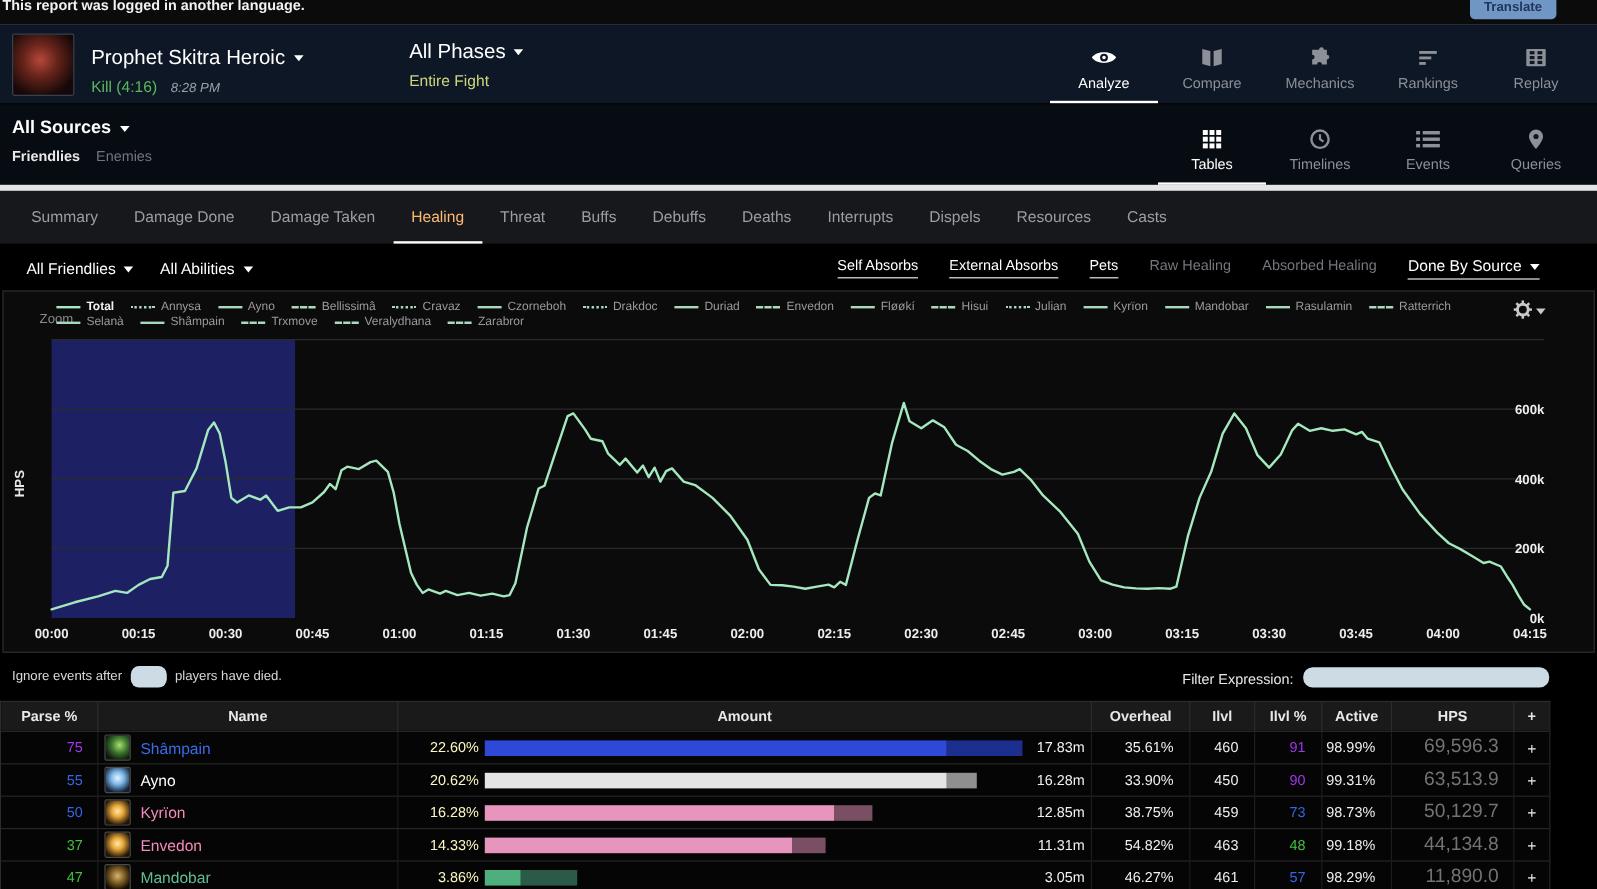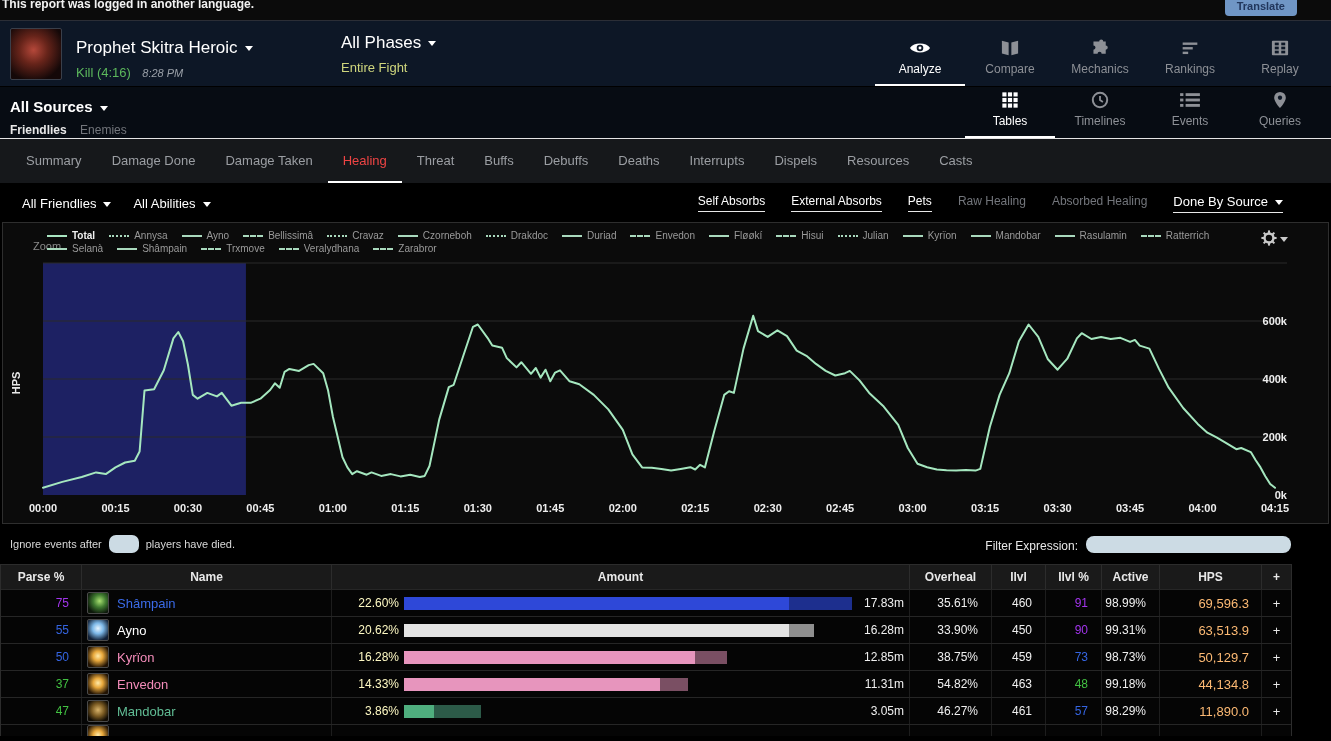--- a/index.html
+++ b/index.html
@@ -28,31 +28,31 @@
   .phase-sub { margin-top:7px; color:#cfd67d; font-size:13px; }
   .main-nav, .view-nav { position:absolute; right:6px; bottom:0; display:flex; }
   .nav-item { width:90px; height:56px; display:flex; flex-direction:column; align-items:center; justify-content:flex-end;
     padding-bottom:8px; color:#8d9096; cursor:pointer; border-bottom:2px solid transparent; }
   .nav-item.active { color:#fff; border-bottom:2px solid #fff; }
   .nav-icon { height:20px; display:flex; align-items:center; }
   .nav-icon svg { height:18px; width:22px; }
   .nav-label { margin-top:4px; font-size:12px; }
 
   
-  .source-bar { position:relative; height:52px; background:#070c13; border-bottom:1px solid #e5e5e5; }
+  .source-bar { position:relative; height:72px; background:#070c13; border-bottom:5px solid #e5e5e5; }
   .all-sources { position:absolute; left:10px; top:11px; font-size:15px; color:#fff; font-weight:bold; cursor:pointer; }
   .friend-row { position:absolute; left:10px; top:36px; font-size:12px; }
   .friendlies { color:#e8e8e8; font-weight:bold; cursor:pointer; }
   .enemies { color:#73767c; margin-left:10px; cursor:pointer; }
   .view-nav .nav-item { height:58px; }
 
   
   .tab-bar { height:45px; background:#16181b; border-bottom:1px solid #000; display:flex; align-items:stretch; padding-left:11px; }
   .tab { display:flex; align-items:center; padding:0 15px; color:#9b9ea3; font-size:13px; cursor:pointer; border-bottom:2px solid transparent; }
-  .tab.active { color:#ef4444; border-bottom:2px solid #fff; }
+  .tab.active { color:#fdba74; border-bottom:2px solid #fff; }
 
   
   .filter-bar { height:38px; background:#000; display:flex; align-items:center; }
   .fdrop { color:#fff; font-size:13px; margin-left:22px; cursor:pointer; }
   .toggles { margin-left:auto; display:flex; align-items:center; }
   .toggle { margin-right:26px; font-size:12px; cursor:pointer; padding-bottom:3px; }
   .toggle.on { color:#fff; border-bottom:1px solid #e8e8e8; }
   .toggle.off { color:#73767c; border-bottom:1px solid transparent; }
   .done-by { color:#fff; font-size:13px; margin-right:48px; cursor:pointer; padding-bottom:3px; border-bottom:1px solid #e8e8e8; }
 
@@ -92,21 +92,21 @@
   .icon-ayno { background: radial-gradient(circle at 50% 42%, #e6f4ff 0%, #7db8e8 35%, #122036 80%); }
   .icon-kyrion, .icon-envedon, .icon-partial { background: radial-gradient(circle at 50% 45%, #ffeaa8 0%, #e8a83c 32%, #221303 80%); }
   .icon-mandobar { background: radial-gradient(circle at 50% 45%, #d8b36a 0%, #7a5a22 42%, #110c04 80%); }
   .pname { margin-left:8px; font-size:13px; cursor:pointer; }
   .cell-amount { padding:0 5px; }
   .amt-pct { width:62px; text-align:right; color:#fef9c3; font-size:12px; flex:none; }
   .bar-area { width:452px; flex:none; margin-left:5px; display:flex; align-items:center; }
   .bar-main, .bar-tail { height:13px; }
   .amt-val { flex:1; text-align:right; color:#f0f0f0; font-size:12px; }
   .cell-num { justify-content:flex-end; padding-right:13px; color:#f0f0f0; font-size:12px; }
-  .cell-hps { justify-content:flex-end; padding-right:12px; font-size:13px; color:#fdba74; }
+  .cell-hps { justify-content:flex-end; padding-right:12px; font-size:16px; color:#737373; }
   .cell-plus { justify-content:center; color:#e8e8e8; font-size:13px; cursor:pointer; }
   .partial-row { height:12px; overflow:hidden; }
 </style>
 </head>
 <body>
 
 <div class="banner">
   <span class="banner-msg">This report was logged in another language.</span>
   <button class="translate-btn">Translate</button>
 </div>

